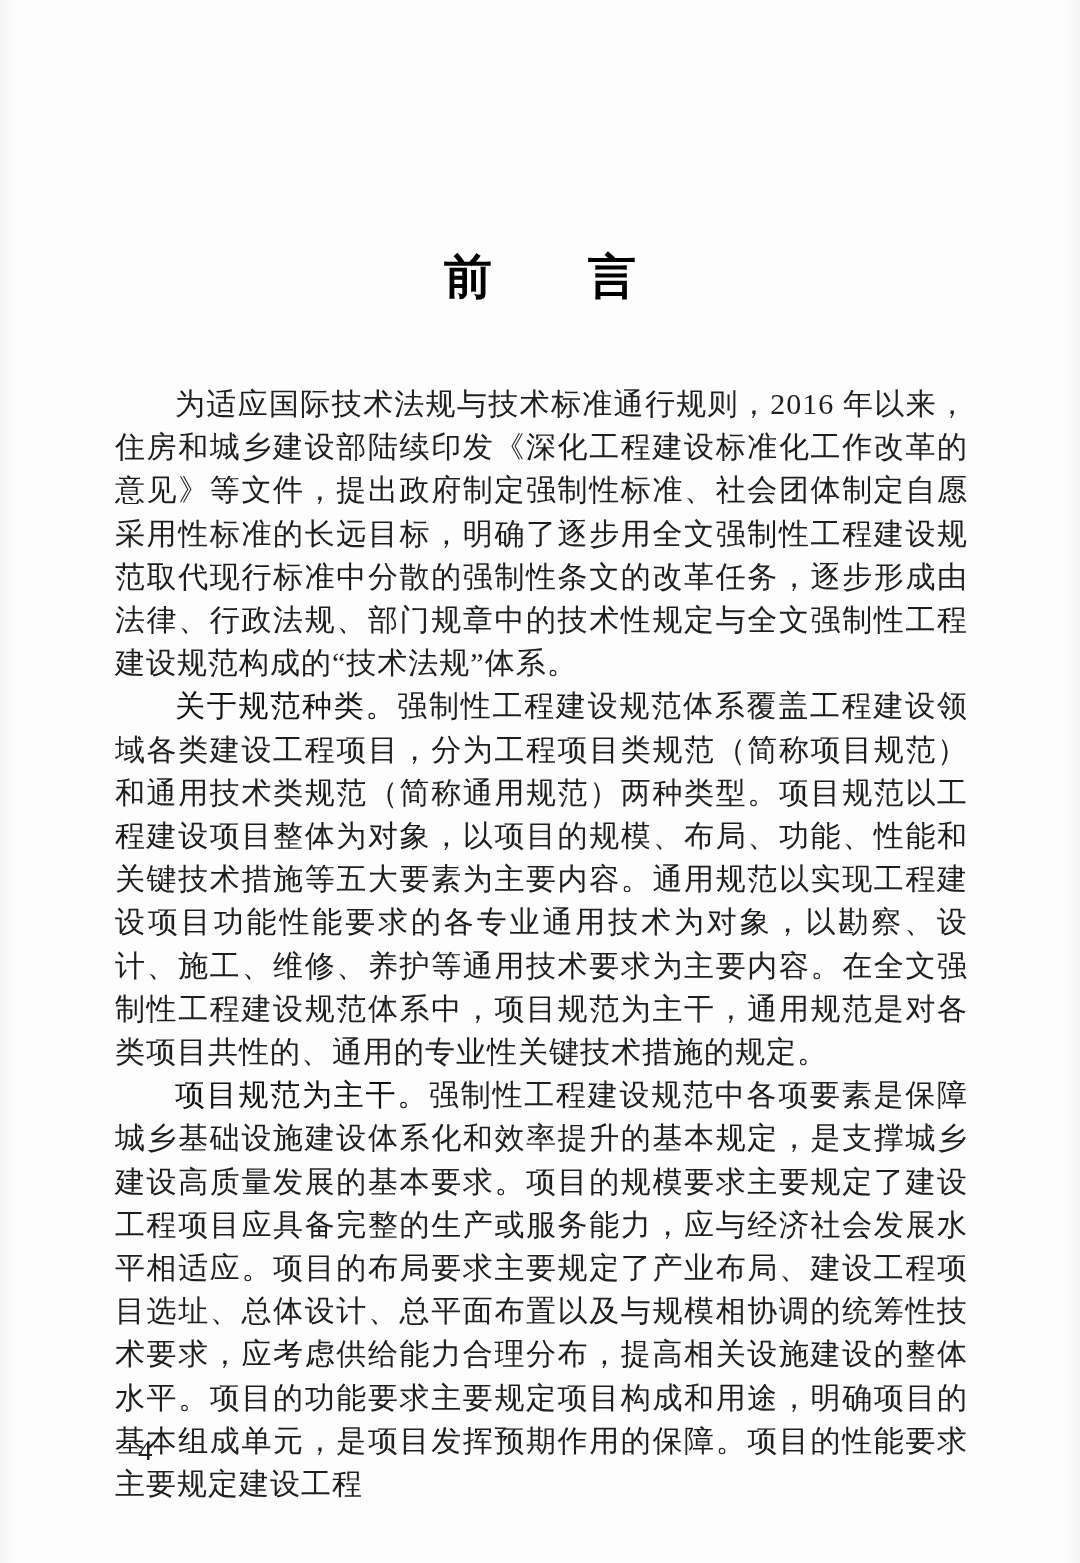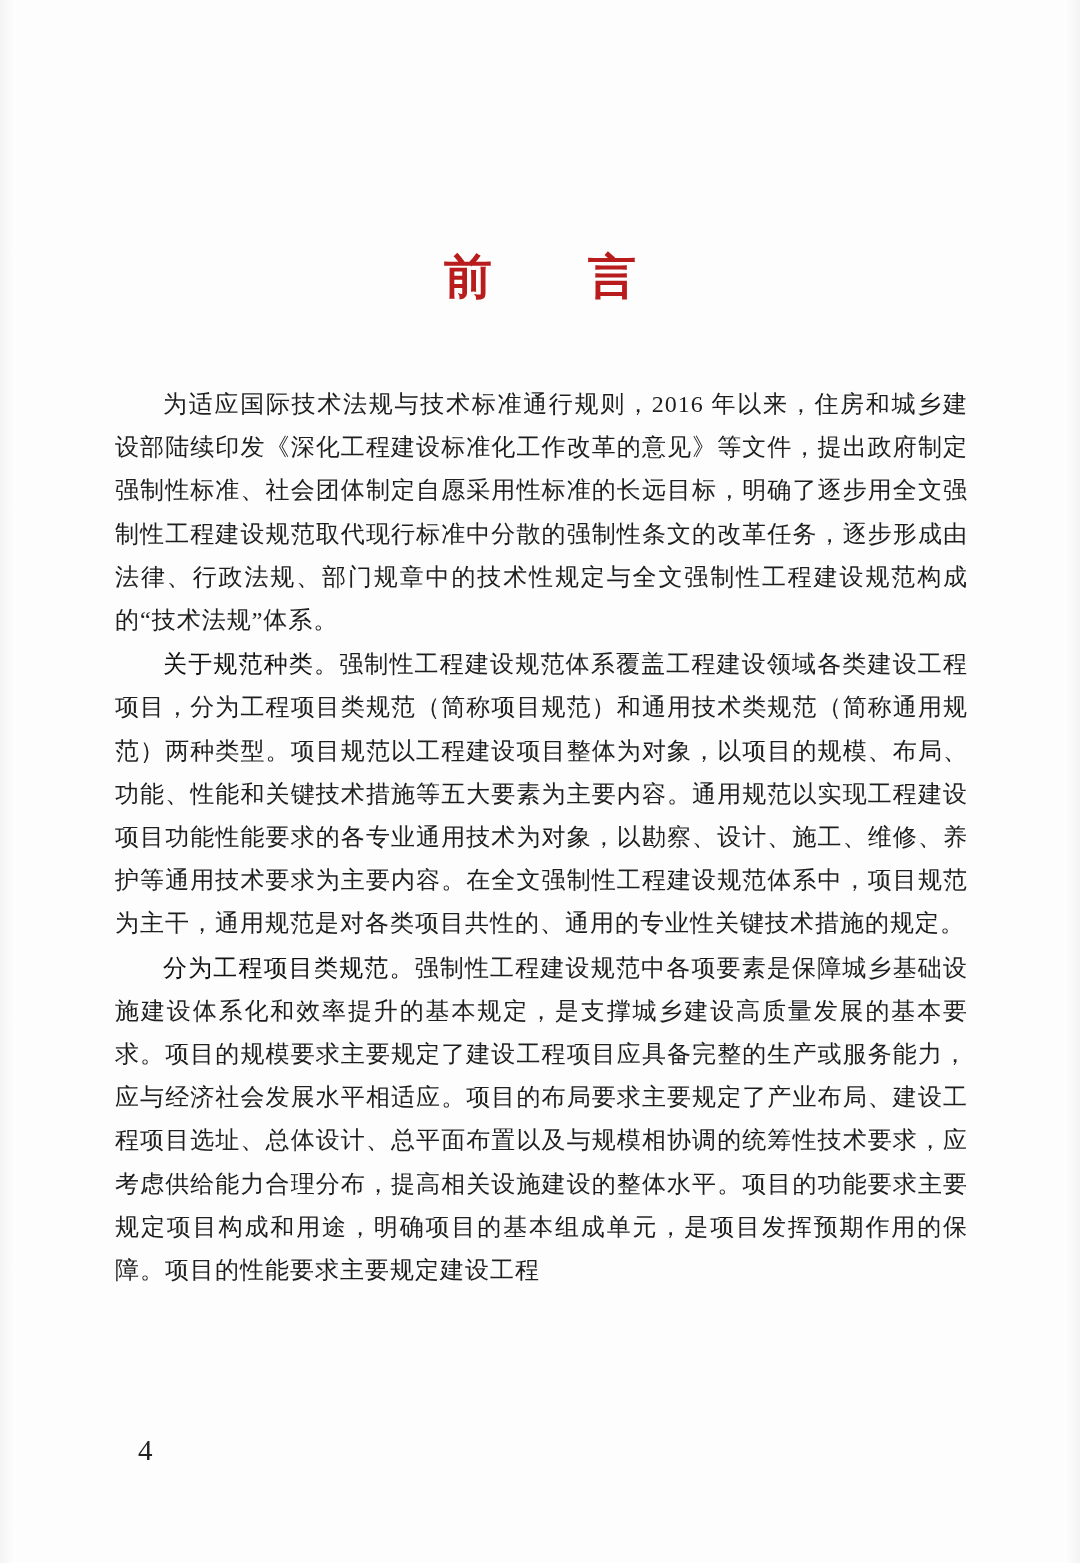--- a/index.html
+++ b/index.html
@@ -18,25 +18,25 @@
     color: #1e1e1e;
     box-sizing: border-box;
   }
   .title {
     margin: 0;
     padding-top: 252px;
     text-align: center;
     font-size: 48px;
     line-height: 50px;
     font-weight: 700;
-    color: #b91c1c;
+    color: #000000;
   }
   .body-text {
     margin: 80px 112px 0 115px;
-    font-size: 24px;
+    font-size: 30px;
     line-height: 43.2px;
     letter-spacing: 1px;
     text-align: justify;
     text-justify: inter-ideograph;
   }
   .para {
     margin: 0;
     text-indent: 2em;
   }
   .para-lead {
@@ -67,17 +67,17 @@
 
 <div class="page">
   <div class="scan-edge-left"></div>
   <div class="scan-edge-right"></div>
 
   <h1 class="title">前　　言</h1>
 
   <div class="body-text">
     <p class="para"><span class="para-lead"></span><span>为适应国际技术法规与技术标准通行规则，2016 年以来，住房和城乡建设部陆续印发《深化工程建设标准化工作改革的意见》等文件，提出政府制定强制性标准、社会团体制定自愿采用性标准的长远目标，明确了逐步用全文强制性工程建设规范取代现行标准中分散的强制性条文的改革任务，逐步形成由法律、行政法规、部门规章中的技术性规定与全文强制性工程建设规范构成的“技术法规”体系。</span></p>
     <p class="para"><span class="para-lead">关于规范种类。</span><span>强制性工程建设规范体系覆盖工程建设领域各类建设工程项目，分为工程项目类规范（简称项目规范）和通用技术类规范（简称通用规范）两种类型。项目规范以工程建设项目整体为对象，以项目的规模、布局、功能、性能和关键技术措施等五大要素为主要内容。通用规范以实现工程建设项目功能性能要求的各专业通用技术为对象，以勘察、设计、施工、维修、养护等通用技术要求为主要内容。在全文强制性工程建设规范体系中，项目规范为主干，通用规范是对各类项目共性的、通用的专业性关键技术措施的规定。</span></p>
-    <p class="para"><span class="para-lead">分为工程项目类规范。</span><span>强制性工程建设规范中各项要素是保障城乡基础设施建设体系化和效率提升的基本规定，是支撑城乡建设高质量发展的基本要求。项目的规模要求主要规定了建设工程项目应具备完整的生产或服务能力，应与经济社会发展水平相适应。项目的布局要求主要规定了产业布局、建设工程项目选址、总体设计、总平面布置以及与规模相协调的统筹性技术要求，应考虑供给能力合理分布，提高相关设施建设的整体水平。项目的功能要求主要规定项目构成和用途，明确项目的基本组成单元，是项目发挥预期作用的保障。项目的性能要求主要规定建设工程</span></p>
+    <p class="para"><span class="para-lead">项目规范为主干。</span><span>强制性工程建设规范中各项要素是保障城乡基础设施建设体系化和效率提升的基本规定，是支撑城乡建设高质量发展的基本要求。项目的规模要求主要规定了建设工程项目应具备完整的生产或服务能力，应与经济社会发展水平相适应。项目的布局要求主要规定了产业布局、建设工程项目选址、总体设计、总平面布置以及与规模相协调的统筹性技术要求，应考虑供给能力合理分布，提高相关设施建设的整体水平。项目的功能要求主要规定项目构成和用途，明确项目的基本组成单元，是项目发挥预期作用的保障。项目的性能要求主要规定建设工程</span></p>
   </div>
 
   <div class="page-number">4</div>
 </div>
 
 </body></html>

